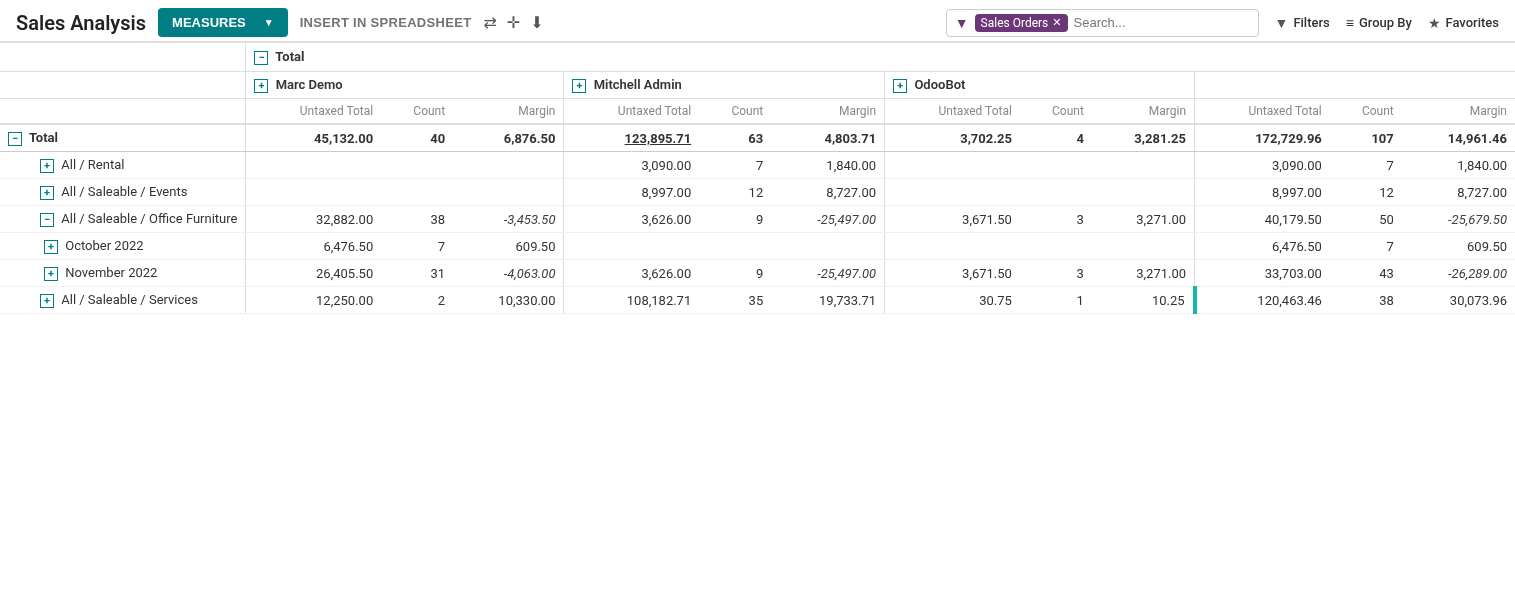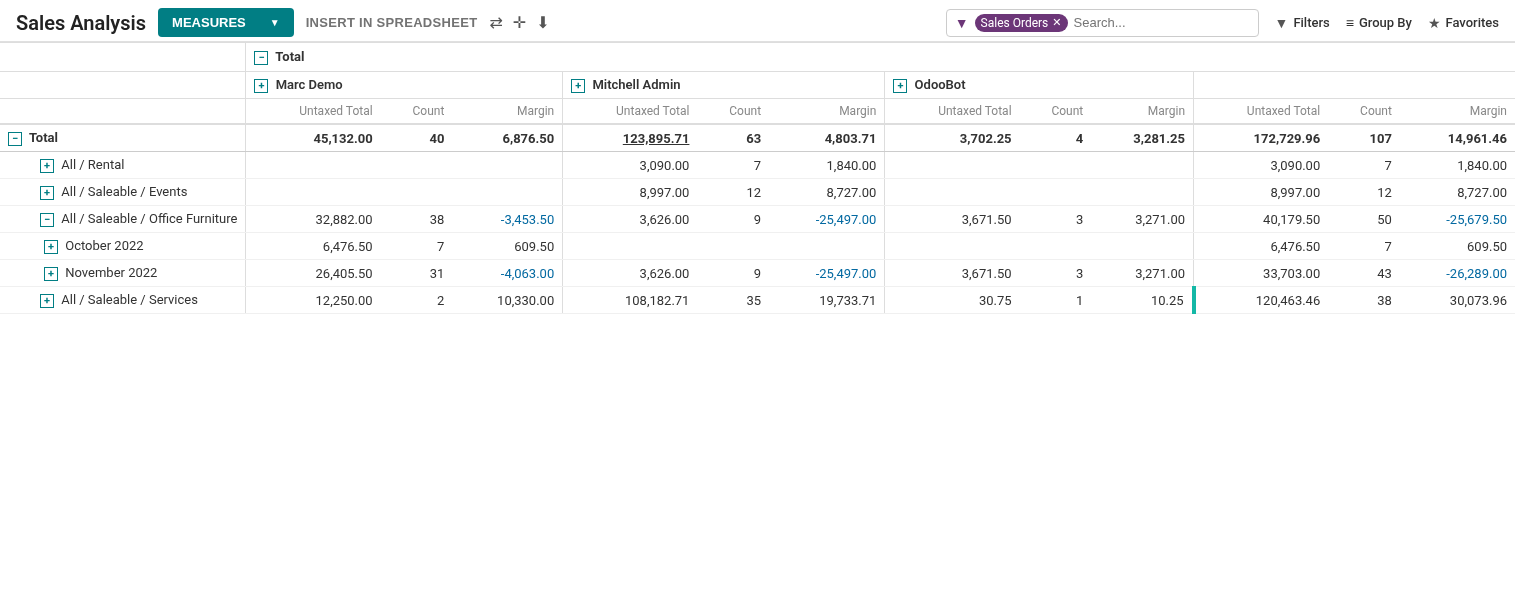--- a/index.html
+++ b/index.html
@@ -1,29 +1,29 @@
 <!DOCTYPE html>
 <html><head>
   <meta charset="utf-8">
   <style>
     * { box-sizing: border-box; margin: 0; padding: 0; }
     body { font-family: -apple-system, BlinkMacSystemFont, 'Segoe UI', Roboto, sans-serif; font-size: 13px; color: #333; background: #fff; }
 
     .top-bar { display: flex; align-items: center; justify-content: space-between; padding: 8px 16px 4px; border-bottom: 1px solid #e0e0e0; }
     .top-bar-left { display: flex; align-items: center; gap: 12px; }
     .page-title { font-size: 20px; font-weight: 600; color: #222; }
-    .measures-btn { background: #017E84; color: #fff; border: none; padding: 7px 14px; border-radius: 4px; font-size: 13px; font-weight: 600; cursor: pointer; display: flex; align-items: center; gap: 24px; }
+    .measures-btn { background: #017E84; color: #fff; border: none; padding: 7px 14px; border-radius: 4px; font-size: 13px; font-weight: 600; cursor: pointer; display: flex; align-items: center; gap: 18px; }
     .measures-btn .arrow { font-size: 10px; }
     .insert-btn { background: none; border: none; color: #737373; font-size: 13px; font-weight: 600; cursor: pointer; letter-spacing: 0.3px; }
     .toolbar-icons { display: flex; align-items: center; gap: 10px; }
     .toolbar-icon { font-size: 16px; color: #555; cursor: pointer; }
 
     .top-bar-right { display: flex; align-items: center; gap: 16px; }
     .search-area { display: flex; align-items: center; border: 1px solid #ccc; border-radius: 4px; padding: 4px 8px; gap: 6px; min-width: 280px; }
-    .filter-tag { display: flex; align-items: center; gap: 4px; background: #6c3678; color: #fff; border-radius: 9px; padding: 2px 6px; font-size: 12px; }
+    .filter-tag { display: flex; align-items: center; gap: 4px; background: #6c3678; color: #fff; border-radius: 4px; padding: 2px 6px; font-size: 12px; }
     .filter-tag .close { cursor: pointer; font-size: 11px; }
     .search-input { border: none; outline: none; font-size: 13px; flex: 1; color: #999; }
     .action-btns { display: flex; align-items: center; gap: 16px; }
     .action-btn { display: flex; align-items: center; gap: 5px; color: #333; font-size: 13px; cursor: pointer; font-weight: 500; }
     .action-btn .icon { font-size: 14px; color: #555; }
     .action-btn.group-by .icon { color: #333; }
 
     .table-container { overflow-x: auto; }
     table { width: 100%; border-collapse: collapse; font-size: 13px; }
     th, td { padding: 5px 8px; text-align: right; white-space: nowrap; }
@@ -36,21 +36,21 @@
 
     tr.data-row td { border-bottom: 1px solid #f0f0f0; }
     tr.total-row td { font-weight: 700; border-bottom: 1px solid #ccc; border-top: 1px solid #ccc; }
 
     .expand-icon { color: #017E84; margin-right: 4px; cursor: pointer; font-size: 11px; font-weight: bold; display: inline-block; border: 1px solid #017E84; width: 14px; height: 14px; line-height: 12px; text-align: center; }
     .minus-icon { color: #017E84; margin-right: 4px; cursor: pointer; font-size: 11px; font-weight: bold; display: inline-block; border: 1px solid #017E84; width: 14px; height: 14px; line-height: 12px; text-align: center; }
 
     .indent-1 { padding-left: 40px; }
     .indent-2 { padding-left: 44px; }
 
-    td.negative { color: #0369a1; }
+    td.negative { color: #404040; font-style: italic; }
   </style>
 </head>
 <body>
 
 <div class="top-bar">
   <div class="top-bar-left">
     <span class="page-title">Sales Analysis</span>
     <button class="measures-btn">
       <span>MEASURES</span>
       <span class="arrow">▼</span>

